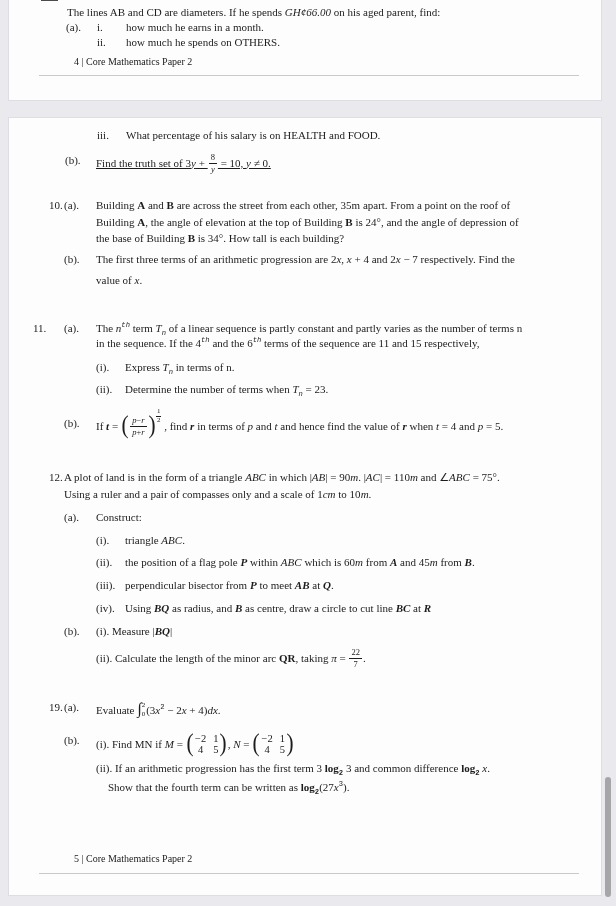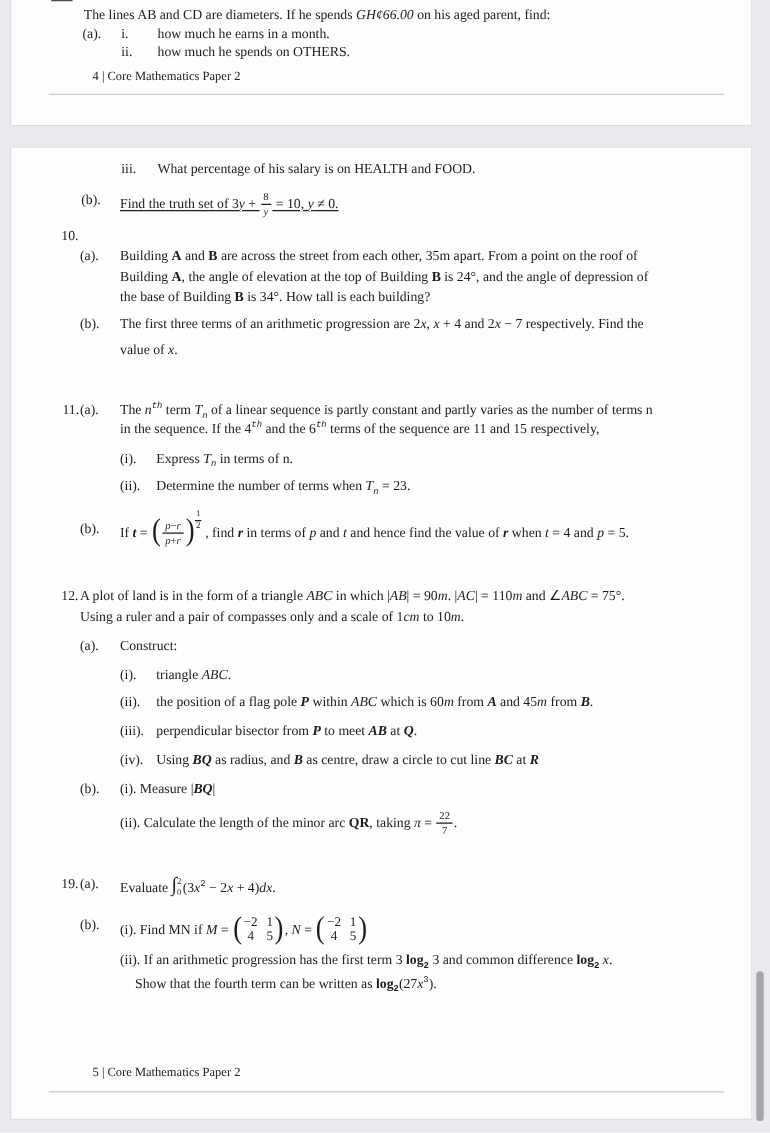--- a/index.html
+++ b/index.html
@@ -57,29 +57,29 @@
       <div class="txt" style="left: 88px; top: 37px;">ii.</div>
       <div class="txt" style="left: 117px; top: 37px;">how much he spends on OTHERS.</div>
       <div class="txt s10" style="left: 25px; top: 57px;">4 | Core Mathematics Paper 2</div>
       <div class="rule" style="left: 30px; top: 76px; width: 540px;"></div>
     </section>
   <section class="sheet" id="sheet-5">
       <div class="txt" style="left: 88px; top: 11px; text-align: center;">iii.</div>
       <div class="txt" style="left: 117px; top: 11px;">What percentage of his salary is on HEALTH and FOOD.</div>
       <div class="txt" style="left: 56px; top: 36px;">(b).</div>
       <div class="txt" style="left: 87px; top: 36px; text-decoration: underline;">Find the truth set of 3<i>y</i> + <span class="fr"><span class="n">8</span><span class="d"><i>y</i></span></span> = 10, <i>y</i> ≠ 0.</div>
-      <div class="txt" style="left: 40px; top: 65px;">10.</div>
+      <div class="txt" style="left: 40px; top: 81px;">10.</div>
       <div class="txt" style="left: 55px; top: 81px;">(a).</div>
       <div class="txt" style="left: 87px; top: 81px;">Building <b>A</b> and <b>B</b> are across the street from each other, 35m apart. From a point on the roof of</div>
       <div class="txt" style="left: 87px; top: 98px;">Building <b>A</b>, the angle of elevation at the top of Building <b>B</b> is 24°, and the angle of depression of</div>
       <div class="txt" style="left: 87px; top: 114px;">the base of Building <b>B</b> is 34°. How tall is each building?</div>
       <div class="txt" style="left: 55px; top: 135px;">(b).</div>
       <div class="txt" style="left: 87px; top: 135px;">The first three terms of an arithmetic progression are 2<i>x</i>, <i>x</i> + 4 and 2<i>x</i> − 7 respectively. Find the</div>
       <div class="txt" style="left: 87px; top: 156px;">value of <i>x</i>.</div>
-      <div class="txt" style="left: 41px; top: 204px;">11.</div>
+      <div class="txt" style="left: 24px; top: 204px;">11.</div>
       <div class="txt" style="left: 55px; top: 204px;">(a).</div>
       <div class="txt" style="left: 87px; top: 204px;">The <i>n</i><sup><i>th</i></sup> term <i>T</i><sub><i>n</i></sub> of a linear sequence is partly constant and partly varies as the number of terms n</div>
       <div class="txt" style="left: 87px; top: 219px;">in the sequence. If the 4<sup><i>th</i></sup> and the 6<sup><i>th</i></sup> terms of the sequence are 11 and 15 respectively,</div>
       <div class="txt" style="left: 87px; top: 243px;">(i).</div>
       <div class="txt" style="left: 116px; top: 243px;">Express <i>T</i><sub><i>n</i></sub> in terms of n.</div>
       <div class="txt" style="left: 87px; top: 265px;">(ii).</div>
       <div class="txt" style="left: 116px; top: 265px;">Determine the number of terms when <i>T</i><sub><i>n</i></sub> = 23.</div>
       <div class="txt" style="left: 55px; top: 299px;">(b).</div>
       <div class="txt" style="left: 87px; top: 299px;">If <b><i>t</i></b> = <span class="lp">(</span><span class="fr"><span class="n"><i>p</i>−<i>r</i></span><span class="d"><i>p</i>+<i>r</i></span></span><span class="rp">)</span><span class="pw"><span class="fr2"><span class="n2">1</span><span class="d2">2</span></span></span> , find <b><i>r</i></b> in terms of <i>p</i> and <i>t</i> and hence find the value of <b><i>r</i></b> when <i>t</i> = 4 and <i>p</i> = 5.</div>
       <div class="txt" style="left: 40px; top: 353px;">12.</div>

